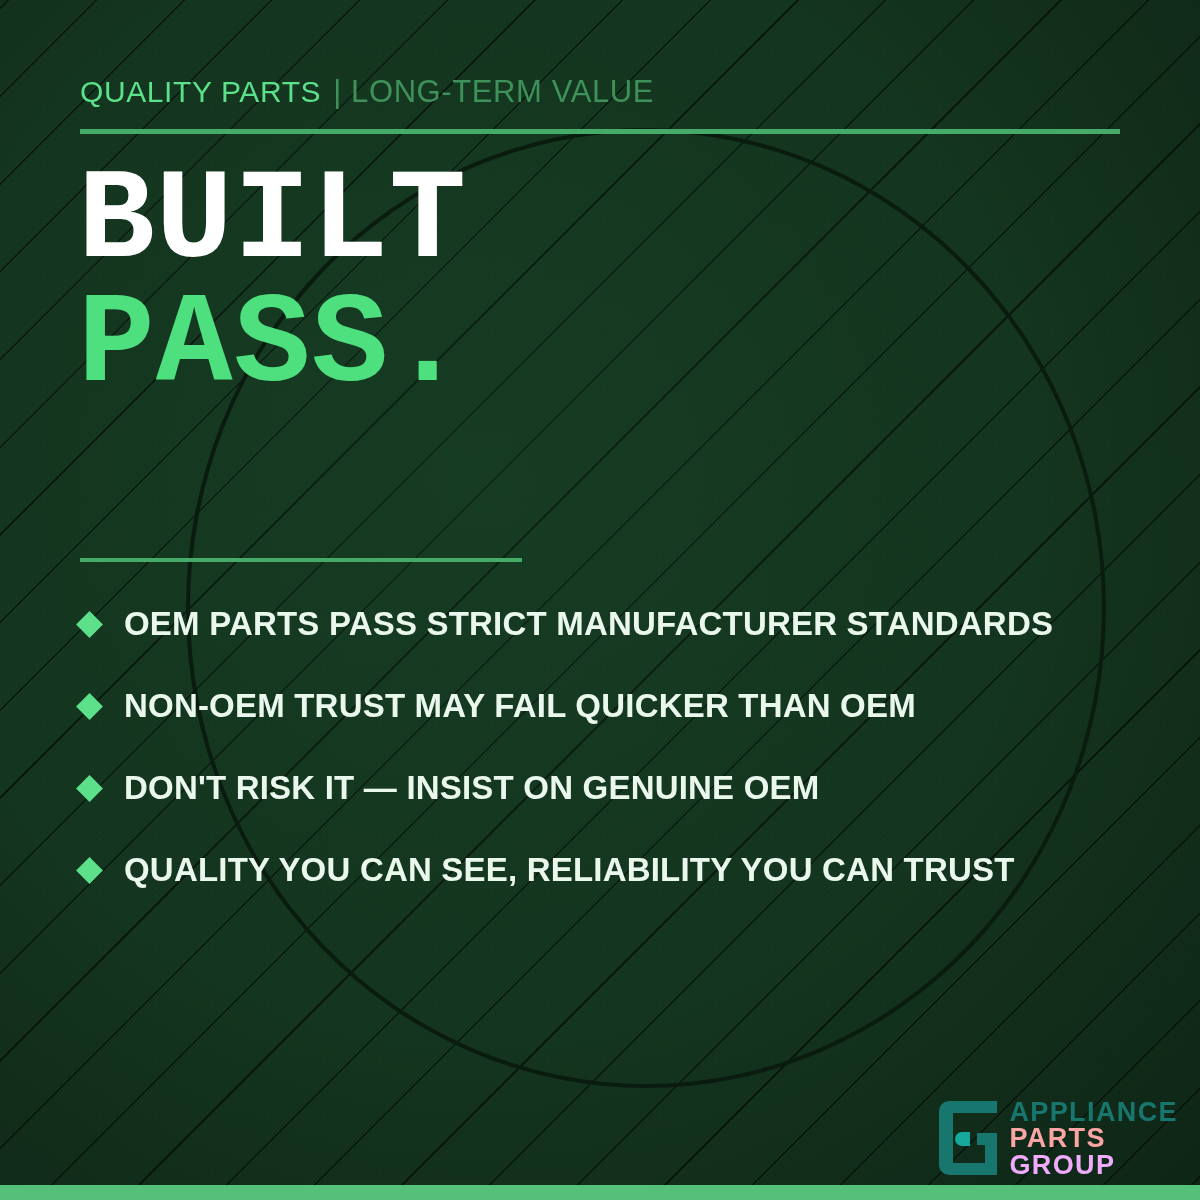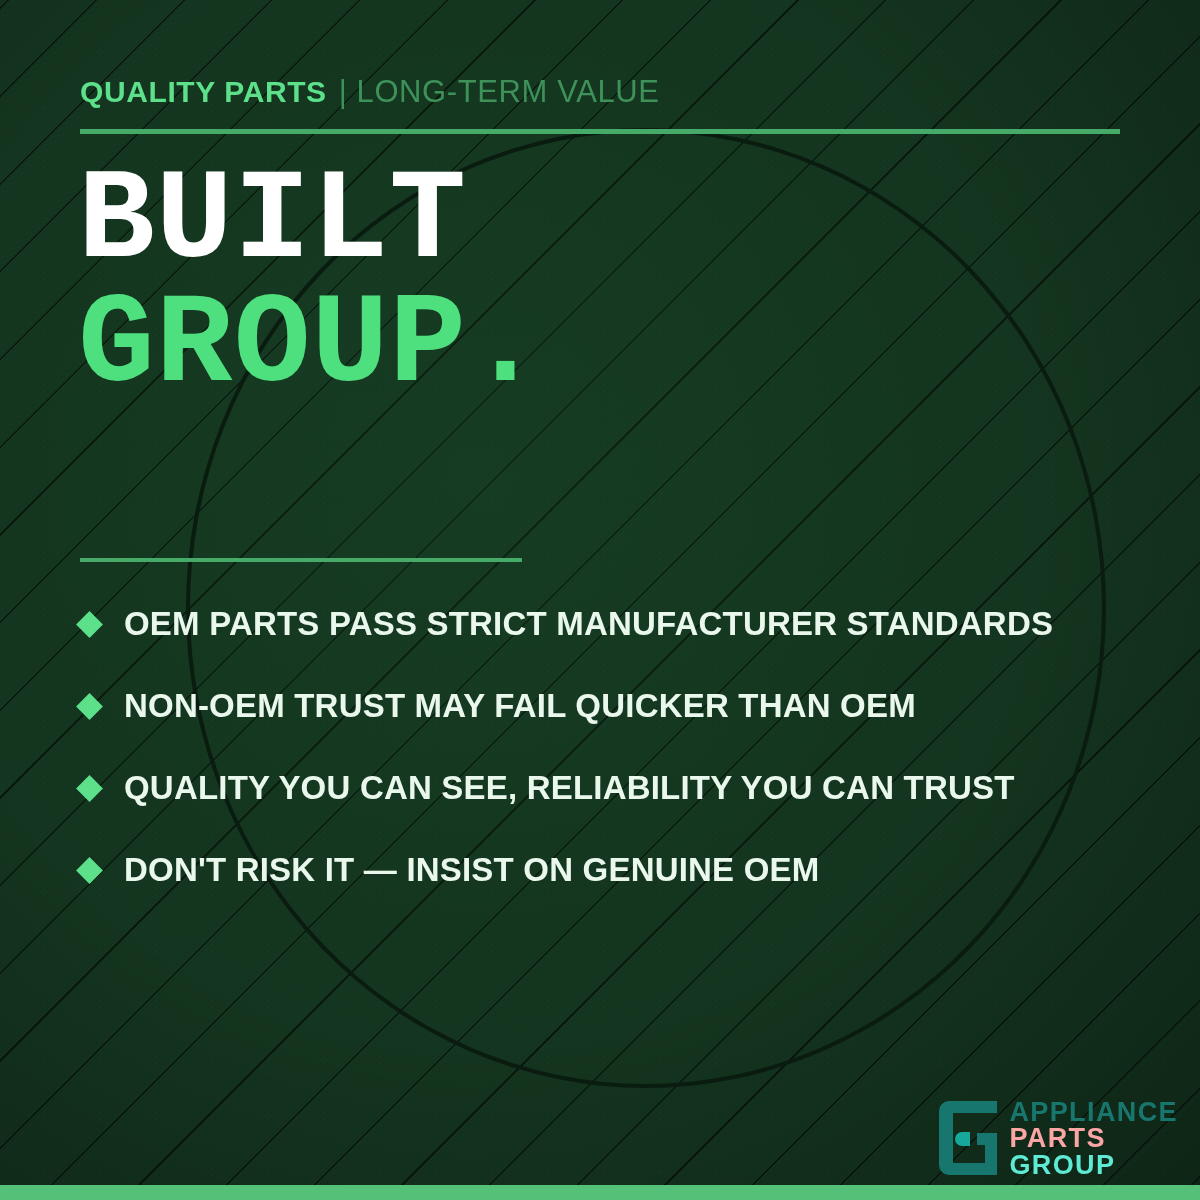--- a/index.html
+++ b/index.html
@@ -54,21 +54,21 @@
     pointer-events:none;
   }
 
   
   .eyebrow {
     position:absolute; left:80px; top:74px;
     white-space:nowrap;
     display:flex; align-items:baseline; gap:12px;
   }
   .eyebrow-strong {
-    font-size:30px; font-weight:bold; letter-spacing:.6px;
+    font-size:30px; font-weight:normal; letter-spacing:.6px;
     color:#5ce08a;
   }
   .eyebrow-light {
     font-size:31px; font-weight:normal; letter-spacing:.6px;
     color:#3d9159;
   }
   .rule-top {
     position:absolute; left:80px; top:129px;
     width:1040px; height:5px;
     background:#46ab68;
@@ -122,21 +122,21 @@
     position:absolute; right:22px; bottom:22px;
     display:flex; align-items:flex-start; 
   }
   .logo-mark { position:relative; width:72px; height:78px; flex:0 0 auto; }
   .logo-words { display:flex; flex-direction:column; line-height:0.98; }
   .logo-words span {
     font-size:27px; font-weight:bold; letter-spacing:1.4px;
   }
   .lw-1 { color:#17776f; }
   .lw-2 { color:#fca5a5; }
-  .lw-3 { color:#5eead4; }
+  .lw-3 { color:#f0abfc; }
 
   .bottom-bar {
     position:absolute; left:0; bottom:0;
     width:1200px; height:15px;
     background:#55c077;
   }
 </style>
 </head>
 <body>
 
@@ -148,44 +148,44 @@
   <div class="deco-circle"></div>
 
   <div class="eyebrow">
     <span class="eyebrow-strong">QUALITY PARTS</span>
     <span class="eyebrow-light">| LONG-TERM VALUE</span>
   </div>
   <div class="rule-top"></div>
 
   <div class="headline">
     <span class="l1">BUILT</span>
-    <span class="l3">GROUP.</span>
+    <span class="l3">PASS.</span>
   </div>
   <div class="rule-mid"></div>
 
   <div class="bullets">
 
     <div class="bullet-row">
       <span class="diamond"></span>
       <span class="bullet-text">OEM PARTS PASS STRICT MANUFACTURER STANDARDS</span>
     </div>
 
     <div class="bullet-row">
       <span class="diamond"></span>
       <span class="bullet-text">NON-OEM TRUST MAY FAIL QUICKER THAN OEM</span>
     </div>
 
     <div class="bullet-row">
       <span class="diamond"></span>
+      <span class="bullet-text">DON'T RISK IT — INSIST ON GENUINE OEM</span>
+    </div>
+
+    <div class="bullet-row">
+      <span class="diamond"></span>
       <span class="bullet-text">QUALITY YOU CAN SEE, RELIABILITY YOU CAN TRUST</span>
-    </div>
-
-    <div class="bullet-row">
-      <span class="diamond"></span>
-      <span class="bullet-text">DON'T RISK IT — INSIST ON GENUINE OEM</span>
     </div>
 
   </div>
 
   <div class="logo">
     <span class="logo-mark">
       <svg width="72" height="78" viewBox="0 0 72 78" aria-hidden="true">
         <path d="M60 2 H12 A10 10 0 0 0 2 12 V66 A10 10 0 0 0 12 76 H60 V34 H40 V46 H48 V64 H16 V14 H60 Z" fill="#17776f"></path>
         <path d="M33 33 H25 A7 7 0 0 0 25 47 H33 Z" fill="#16a89a"></path>
       </svg>

